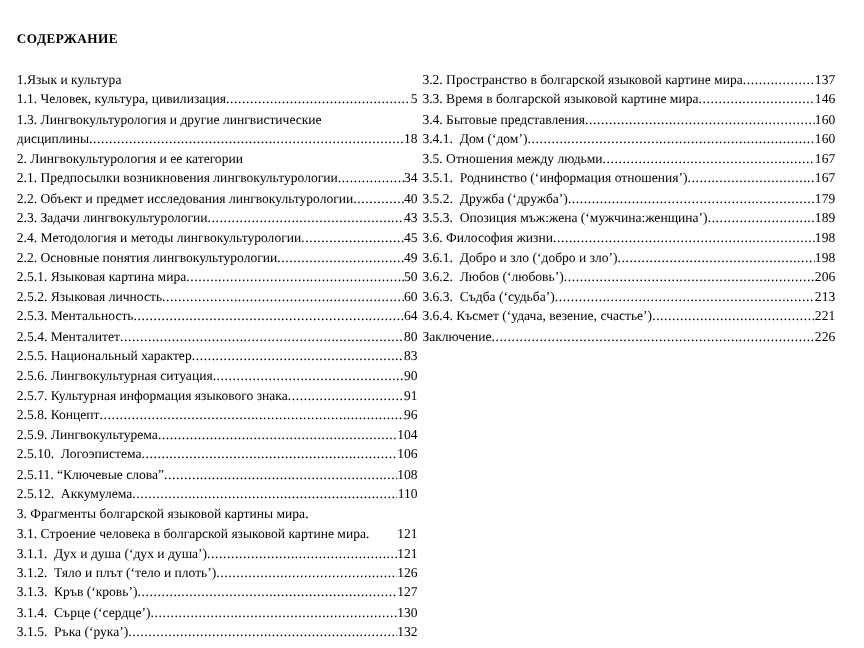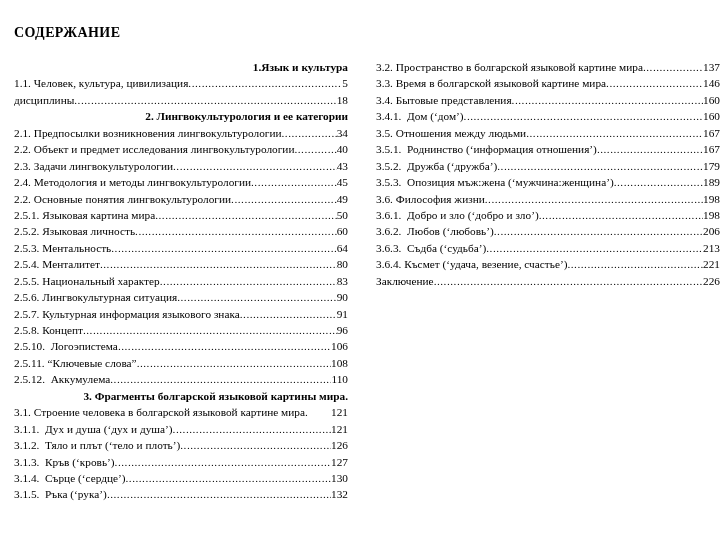--- a/index.html
+++ b/index.html
@@ -19,50 +19,49 @@
     position: relative;
     width: 720px;
     height: 540px;
     background: #ffffff;
     box-sizing: border-box;
   }
   .doc-title {
     position: absolute;
     left: 14px;
     top: 26px;
-    font-size: 14px;
+    font-size: 11px;
     font-weight: bold;
     letter-spacing: 0.4px;
     line-height: 14px;
     white-space: nowrap;
   }
   .column {
     position: absolute;
     top: 59px;
   }
   .col-left {
     left: 14px;
     width: 334px;
   }
   .col-right {
-    left: 376px;
+    left: 352px;
     width: 344px;
   }
   .toc-line {
     display: flex;
     align-items: baseline;
     font-size: 11.3px;
     line-height: 16.45px;
     height: 16.45px;
     white-space: nowrap;
     overflow: hidden;
   }
   .toc-line.bold {
-    font-weight: bold;
-    justify-content: flex-end;
+    font-weight: normal;
   }
   .toc-text {
     flex: 0 0 auto;
     white-space: pre;
   }
   .dots {
     flex: 1 1 auto;
     overflow: hidden;
     white-space: nowrap;
     font-size: 11.3px;
@@ -88,20 +87,23 @@
 
   <div class="column col-left">
       <div class="toc-line bold nodots">
         <span class="toc-text">1.Язык и культура</span>
       </div>
       <div class="toc-line">
         <span class="toc-text">1.1. Человек, культура, цивилизация</span>
         <span class="dots"></span>
         <span class="page-num">5</span>
       </div>
+      <div class="toc-line nodots">
+        <span class="toc-text">1.3. Лингвокультурология и другие лингвистические</span>
+      </div>
       <div class="toc-line">
         <span class="toc-text">дисциплины</span>
         <span class="dots"></span>
         <span class="page-num">18</span>
       </div>
       <div class="toc-line bold nodots">
         <span class="toc-text">2. Лингвокультурология и ее категории</span>
       </div>
       <div class="toc-line">
         <span class="toc-text">2.1. Предпосылки возникновения лингвокультурологии</span>
@@ -160,20 +162,25 @@
       </div>
       <div class="toc-line">
         <span class="toc-text">2.5.7. Культурная информация языкового знака</span>
         <span class="dots"></span>
         <span class="page-num">91</span>
       </div>
       <div class="toc-line">
         <span class="toc-text">2.5.8. Концепт</span>
         <span class="dots"></span>
         <span class="page-num">96</span>
+      </div>
+      <div class="toc-line">
+        <span class="toc-text">2.5.9. Лингвокультурема</span>
+        <span class="dots"></span>
+        <span class="page-num">104</span>
       </div>
       <div class="toc-line">
         <span class="toc-text">2.5.10.  Логоэпистема</span>
         <span class="dots"></span>
         <span class="page-num">106</span>
       </div>
       <div class="toc-line">
         <span class="toc-text">2.5.11. “Ключевые слова”</span>
         <span class="dots"></span>
         <span class="page-num">108</span>

